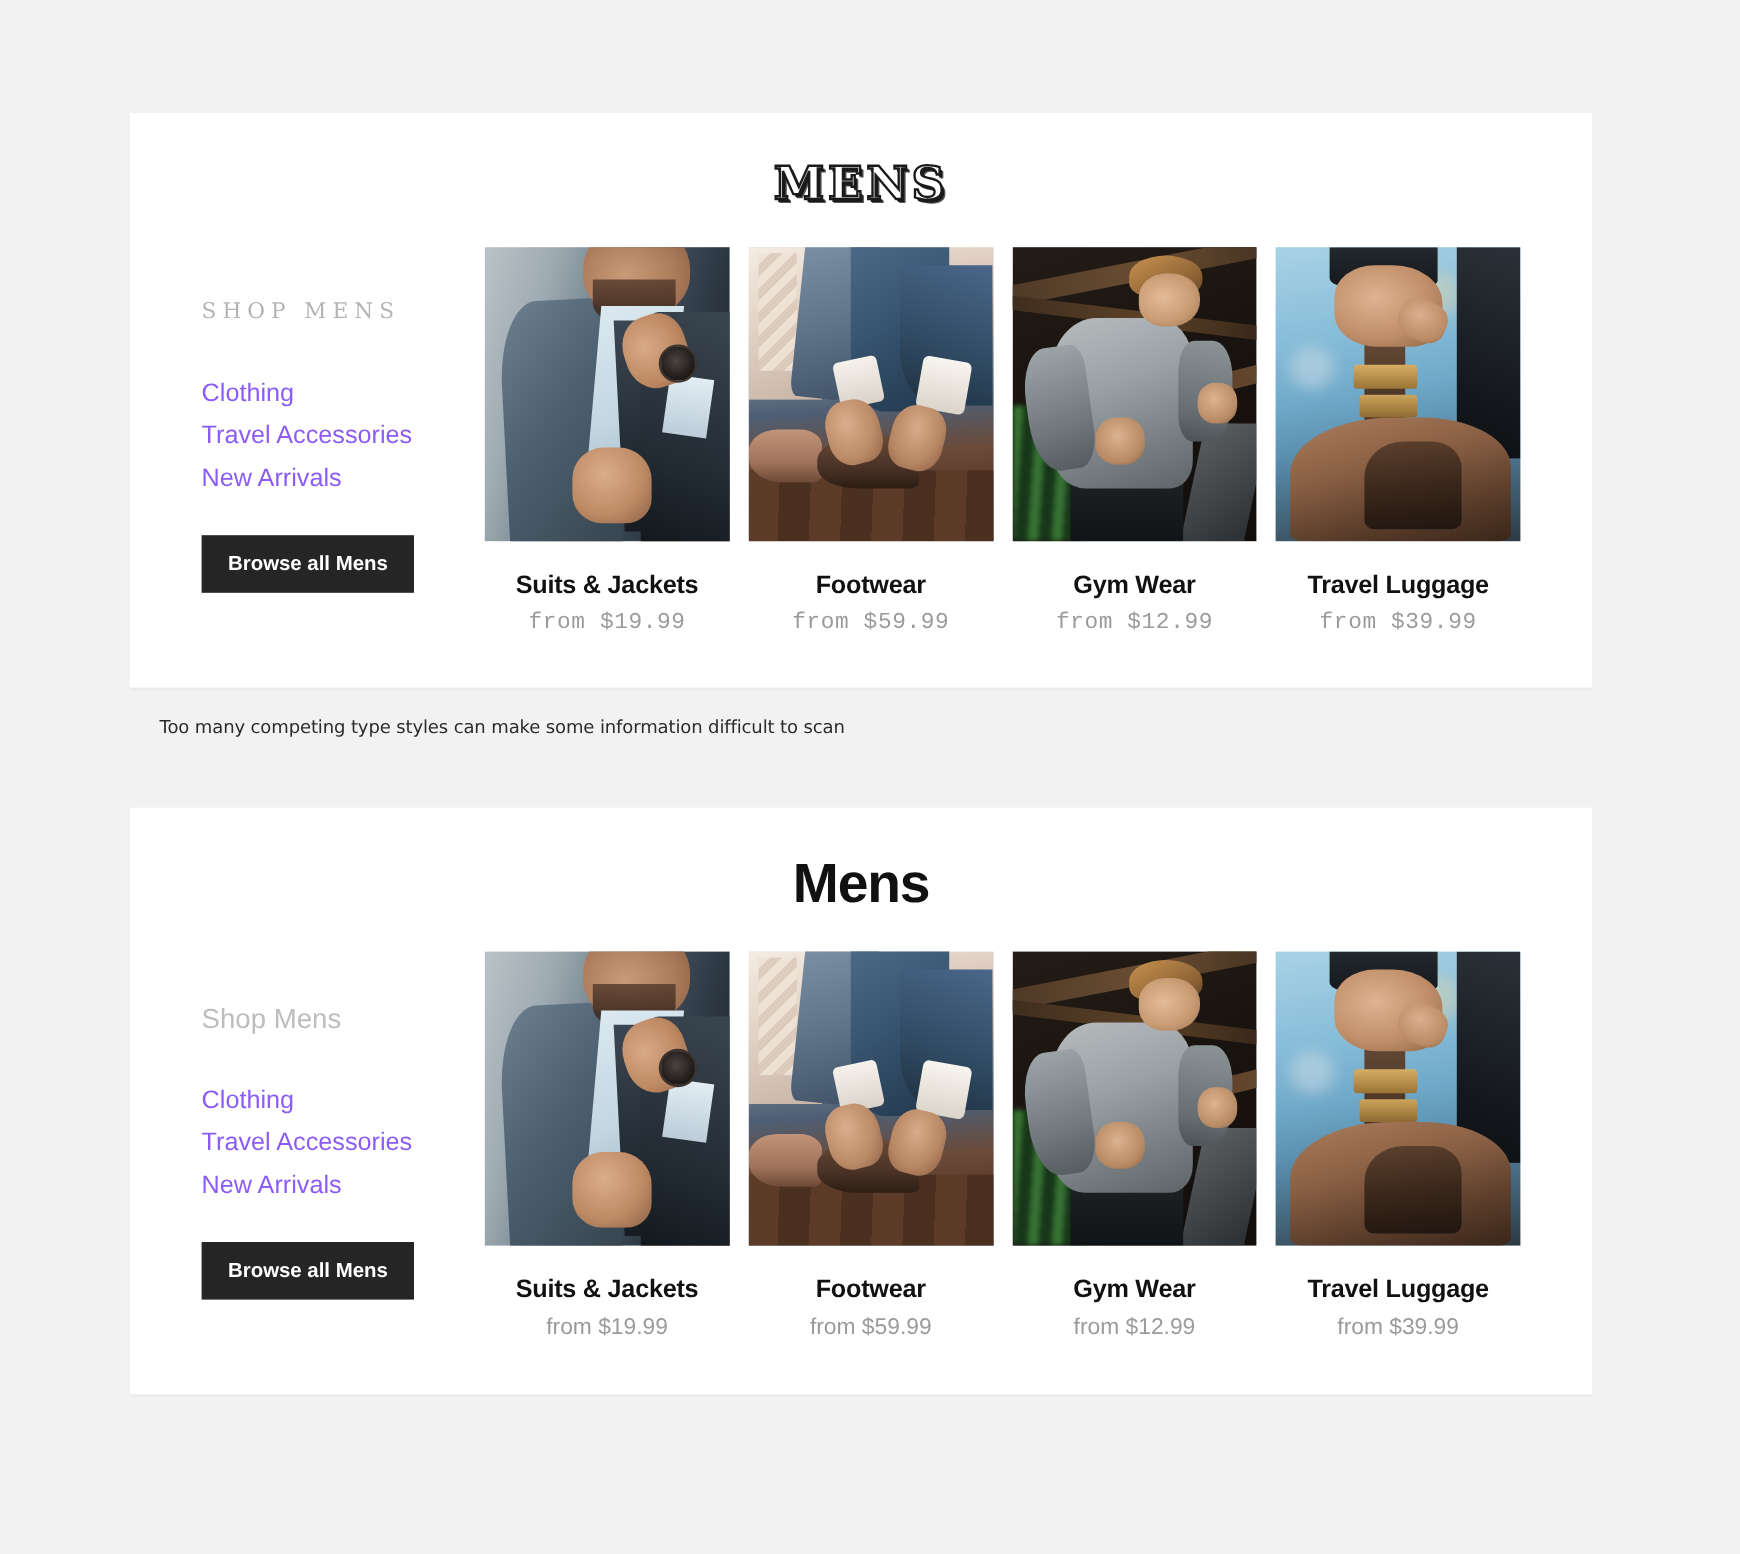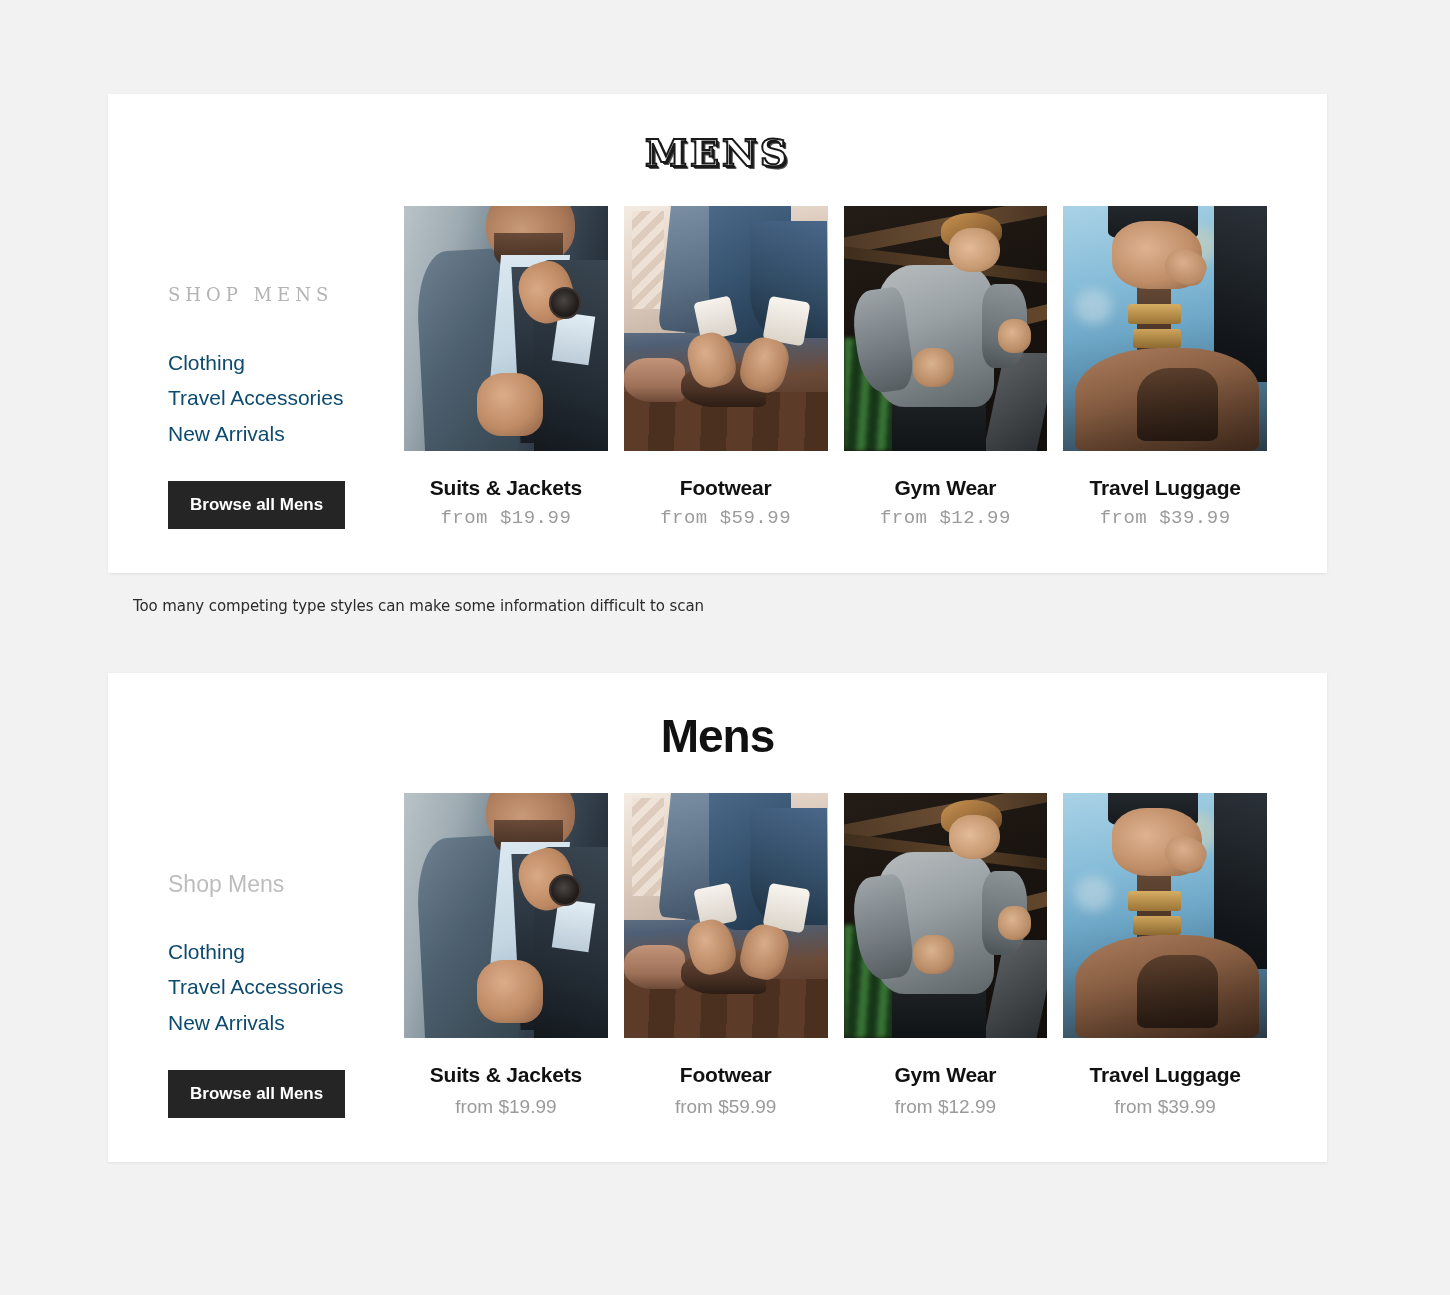--- a/index.html
+++ b/index.html
@@ -60,21 +60,21 @@
     font-weight: 700;
     font-size: 46px;
     letter-spacing: -1px;
     color: #111111;
     line-height: 1;
   }
 
   
   .content {
     display: flex;
-    align-items: flex-end;
+    align-items: center;
   }
 
   .sidebar {
     width: 222px;
     flex: 0 0 222px;
     padding-top: 8px;
   }
 
   
   .shop-head-serif {
@@ -96,21 +96,21 @@
     color: #bdbdbd;
     margin-bottom: 36px;
     white-space: nowrap;
   }
 
   .nav-list { list-style: none; }
 
   .nav-item {
     font-family: "Liberation Sans", sans-serif;
     font-size: 21px;
-    color: #0c4a6e;
+    color: #8b5cf6;
     line-height: 1.68;
     cursor: pointer;
     white-space: nowrap;
   }
 
   .browse-btn {
     display: inline-block;
     margin-top: 30px;
     background: #252525;
     color: #ffffff;

